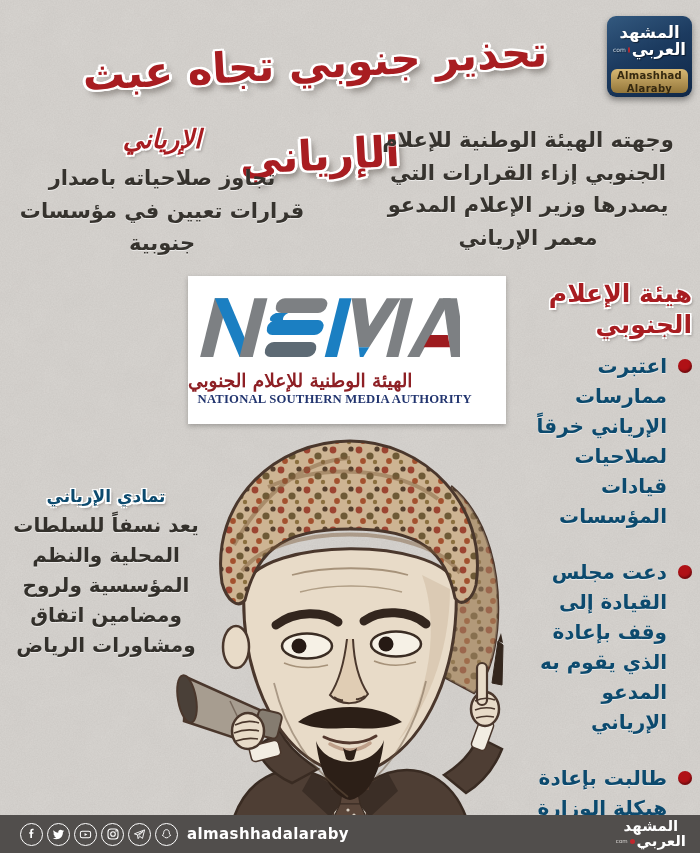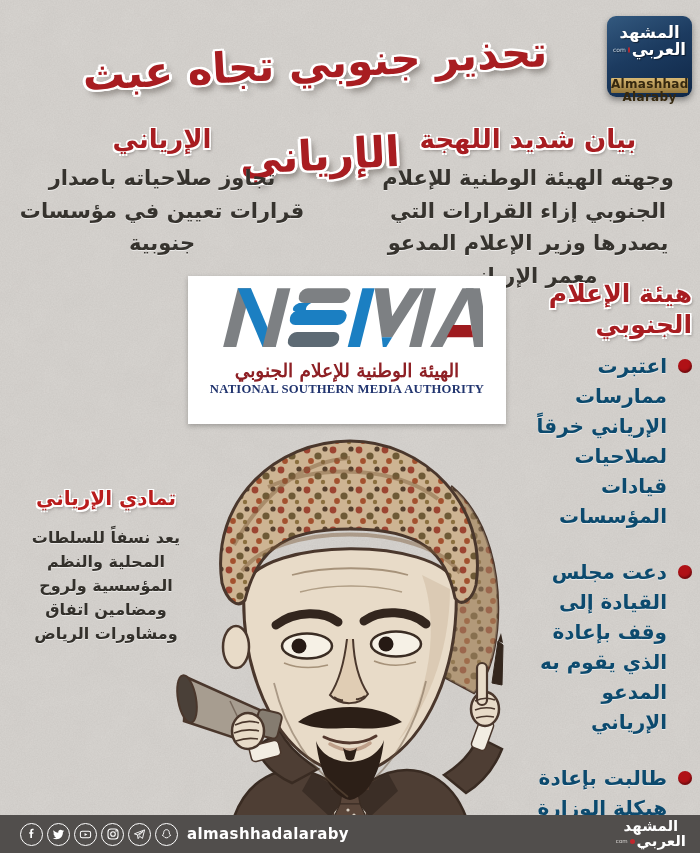--- a/index.html
+++ b/index.html
@@ -24,60 +24,61 @@
   .brand-badge {
     position:absolute; top:16px; right:8px; width:85px; height:81px;
     border-radius:9px; background:linear-gradient(155deg,#33597f 0%,#1c3b60 45%,#0f2747 100%);
     box-shadow:0 3px 6px rgba(0,0,0,.4); padding:8px 6px 18px 6px;
   }
   .brand-badge .ar { direction:rtl; text-align:center; color:#fff; font-size:16.5px; line-height:17px; text-shadow:1px 1px 1px rgba(0,0,0,.5); }
   .brand-badge .row2 { display:flex; direction:rtl; align-items:center; justify-content:center; gap:2px; }
   .brand-badge .dot { width:6px; height:6px; border-radius:50%; background:#c1272d; display:inline-block; }
   .brand-badge .com { font-size:6px; color:#cfd8e2; font-weight:normal; }
   .brand-strip {
-    position:absolute; left:4px; right:4px; bottom:4px; height:15px; border-radius:1px;
-    background:linear-gradient(#d8b873,#93763a); color:#35280f; font-size:12px;
+    position:absolute; left:4px; right:4px; bottom:4px; height:24px; border-radius:6px;
+    background:linear-gradient(#d8b873,#93763a); color:#35280f; font-size:10px;
     text-align:center; line-height:13px; letter-spacing:.3px;
   }
 
   
   .block { position:absolute; direction:rtl; text-align:center; }
   .block h2 {
     color:#a81d21; font-size:26px; margin-bottom:8px;
     text-shadow:-1.5px -1.5px 0 #fff,1.5px -1.5px 0 #fff,-1.5px 1.5px 0 #fff,1.5px 1.5px 0 #fff,2px 3px 3px rgba(40,30,25,.35);
+    font-style:italic;
   }
   .block p { color:#36332e; font-size:21px; line-height:1.55; text-shadow:0 1px 0 rgba(255,255,255,.55); }
   #block-statement { top:124px; right:4px; width:336px; }
   #block-eryani    { top:124px; left:14px;  width:296px; }
 
   
   .nsma-box {
     position:absolute; left:188px; top:276px; width:318px; height:148px;
-    background:#fff; box-shadow:0 2px 5px rgba(0,0,0,.25); text-align:center; padding-top:6px;
+    background:#fff; box-shadow:0 2px 5px rgba(0,0,0,.25); text-align:left; padding-top:16px;
   }
   .nsma-ar { direction:rtl; color:#8e2025; font-size:18.5px; margin-top:2px; font-family:"DejaVu Serif",serif; }
   .nsma-en { color:#22356f; font-size:13.5px; font-family:"Liberation Serif",serif; transform:scaleX(.94); letter-spacing:.2px; }
   .sr-only { position:absolute; width:1px; height:1px; overflow:hidden; clip:rect(0 0 0 0); }
 
   
   .right-side { position:absolute; top:278px; right:8px; width:162px; direction:rtl; text-align:right; }
   .right-side h2 {
     color:#a81d21; font-size:25px; line-height:1.25; margin-bottom:10px;
     text-shadow:-1.5px -1.5px 0 #fff,1.5px -1.5px 0 #fff,-1.5px 1.5px 0 #fff,1.5px 1.5px 0 #fff,2px 3px 3px rgba(40,30,25,.35);
   }
   .bullet { position:relative; padding-right:25px; margin-bottom:26px; color:#0c4a6e; font-size:20px; line-height:1.5; text-shadow:0 1px 0 rgba(255,255,255,.55); }
   .bullet .dot { position:absolute; right:0; top:8px; width:14px; height:14px; border-radius:50%; background:#b01116; box-shadow:inset -1px -2px 2px rgba(0,0,0,.35); }
 
   
   .left-side { position:absolute; top:486px; left:10px; width:192px; direction:rtl; text-align:center; }
   .left-side h2 {
-    color:#b91c1c; font-size:20px; margin-bottom:16px;
+    color:#0c4a6e; font-size:17px; margin-bottom:4px;
     text-shadow:-1.5px -1.5px 0 #fff,1.5px -1.5px 0 #fff,-1.5px 1.5px 0 #fff,1.5px 1.5px 0 #fff,2px 3px 3px rgba(40,30,25,.35);
   }
-  .left-side p { color:#33302b; font-size:16px; line-height:1.5; text-shadow:0 1px 0 rgba(255,255,255,.55); }
+  .left-side p { color:#33302b; font-size:20px; line-height:1.5; text-shadow:0 1px 0 rgba(255,255,255,.55); }
 
   
   .caricature { position:absolute; left:172px; top:425px; width:360px; height:392px; }
 
   
   .footer {
     position:absolute; left:0; bottom:0; width:700px; height:38px; background:#514e4c;
     display:flex; align-items:center; padding:0 14px 0 20px;
   }
   .social { display:flex; gap:4px; align-items:center; }
@@ -116,21 +117,20 @@
     <div class="ar">المشهد</div>
     <div class="ar row2">
       <span>العربي</span>
       <span class="dot"></span>
       <span class="com">com</span>
     </div>
     <div class="brand-strip">Almashhad Alaraby</div>
   </div>
 
   <div class="block" id="block-statement">
-    <h2>بيان شديد اللهجة</h2>
     <p>وجهته الهيئة الوطنية للإعلام الجنوبي إزاء القرارات التي يصدرها وزير الإعلام المدعو معمر الإرياني</p>
   </div>
 
   <div class="block" id="block-eryani">
     <h2>الإرياني</h2>
     <p>تجاوز صلاحياته باصدار قرارات تعيين في مؤسسات جنوبية</p>
   </div>
 
   <div class="nsma-box">
     <span class="sr-only">NSMA</span>

